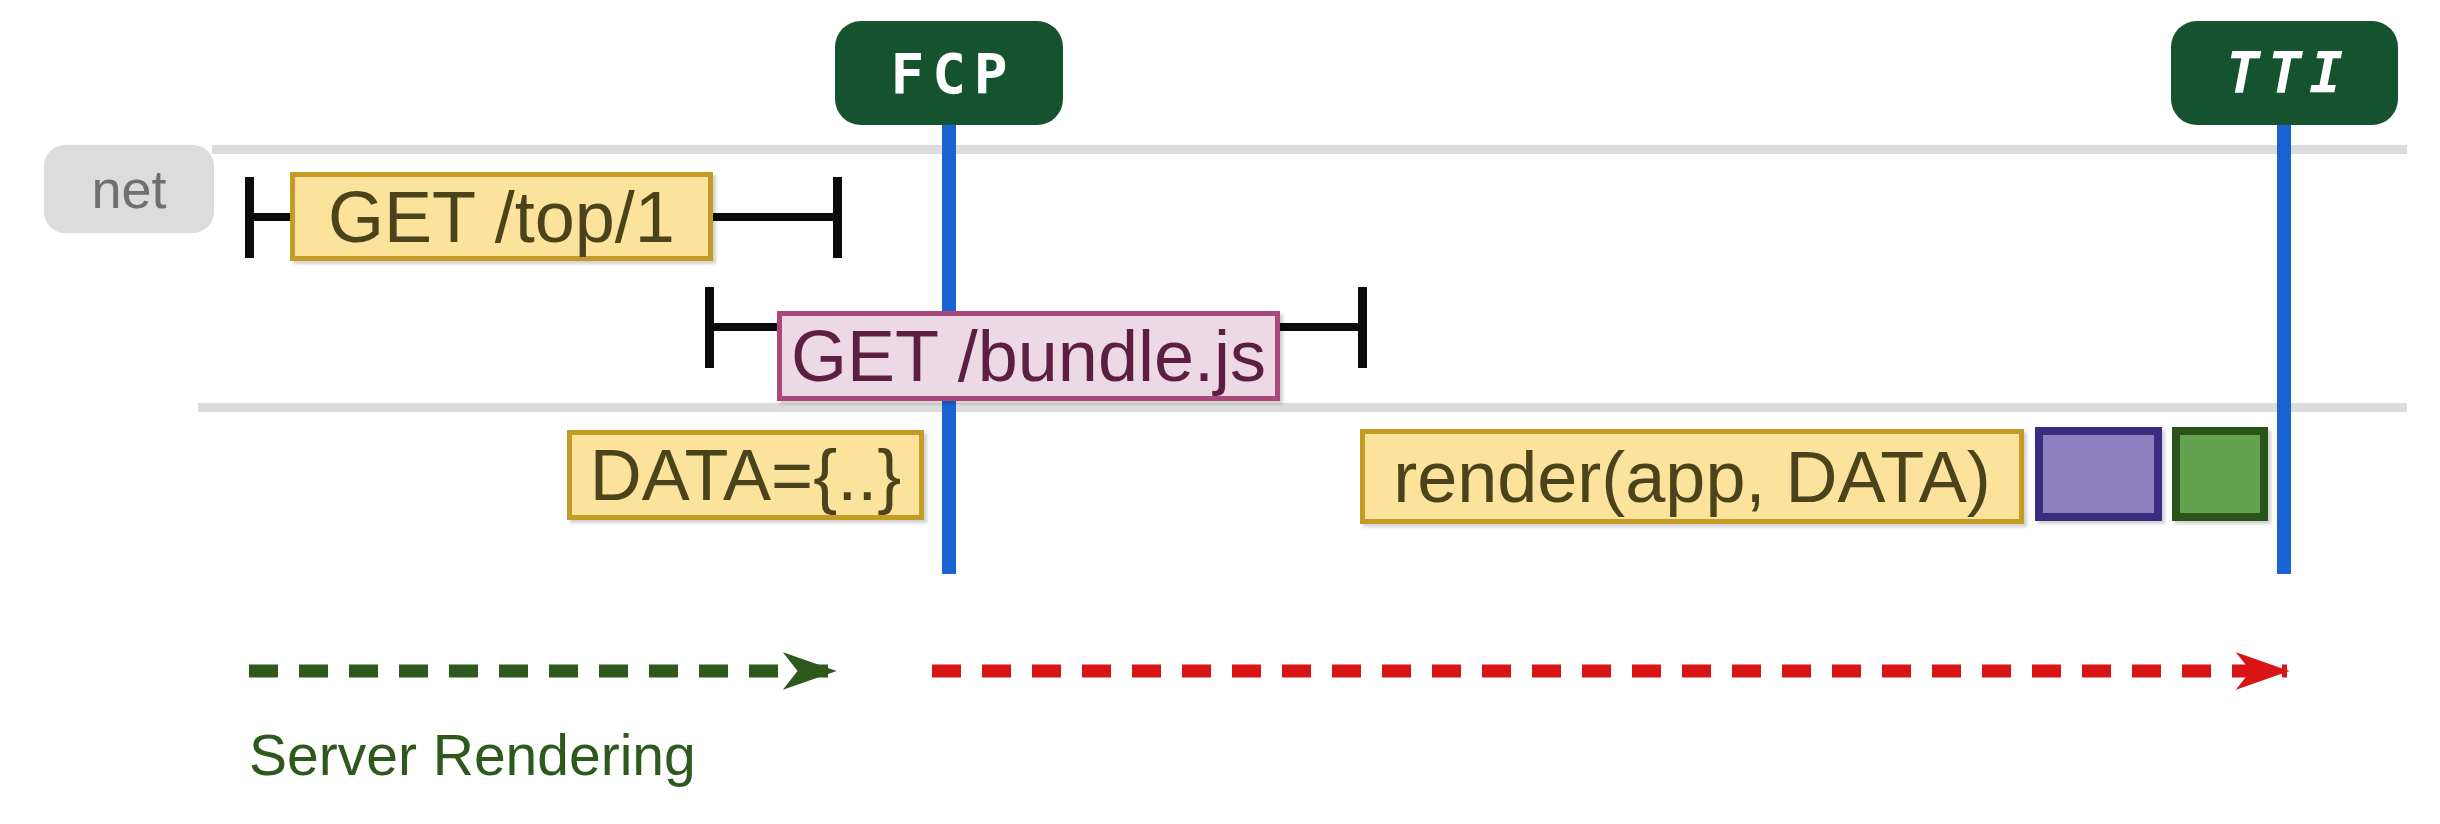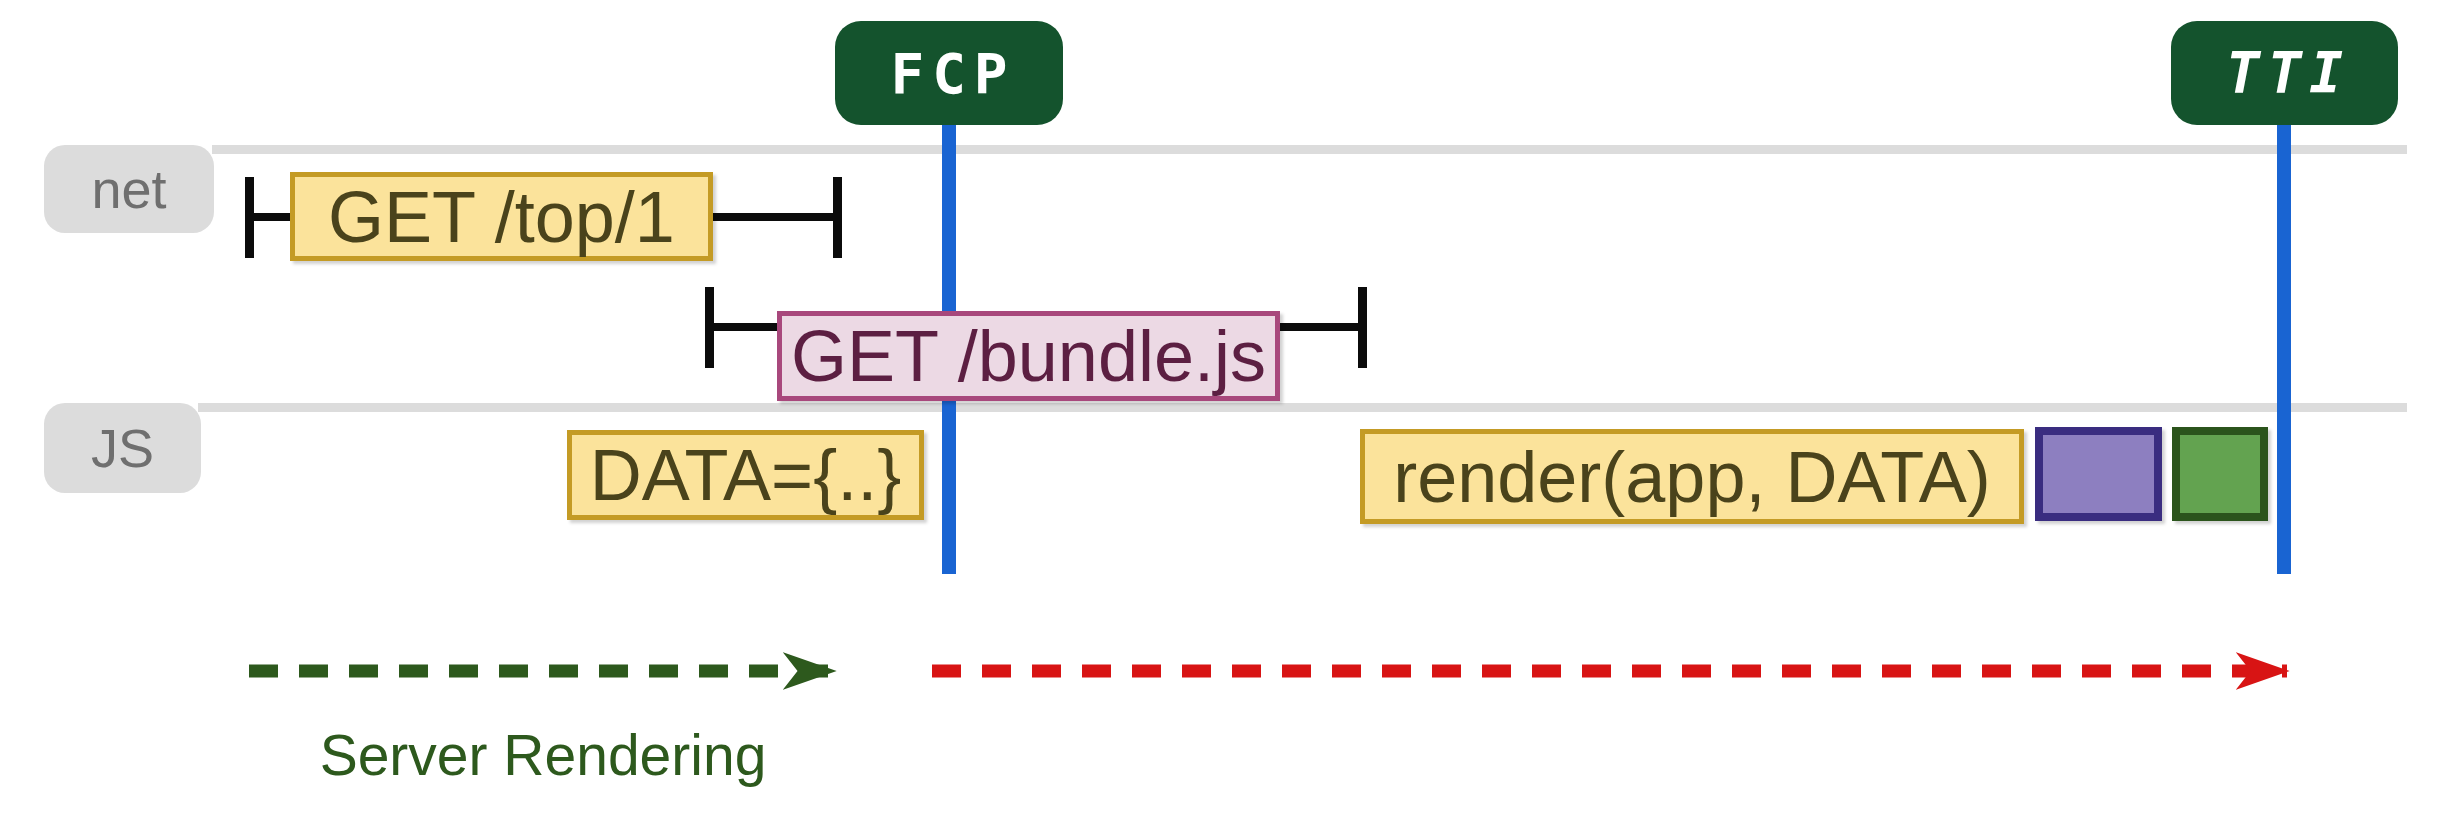--- a/index.html
+++ b/index.html
@@ -84,35 +84,34 @@
   }
   .box-green {
     left:2172px; top:427px; width:96px; height:94px;
     background:#63a350; border:8px solid #2b541c;
   }
 
   
   .arrows { position:absolute; left:0; top:0; pointer-events:none; }
   .phase-label {
     position:absolute; top:722px;
-    text-align:center; font-size:57px;
+    text-align:left; font-size:57px;
   }
   .server-label { left:249px; width:588px;  color:#2d591d; }
   .client-label { left:932px; width:1358px; color:#c9120f; }
 </style>
 </head>
 <body>
 
 <div class="stage">
 
   <div class="track-line net-line"></div>
   <div class="track-line js-line"></div>
 
   <div class="track-label net-label">net</div>
-  <div class="track-label js-label">JS</div>
 
   <div class="vline fcp-line"></div>
   <div class="vline tti-line"></div>
 
   <div class="wbar  w1-left-bar"></div>
   <div class="wconn w1-left-conn"></div>
   <div class="wconn w1-right-conn"></div>
   <div class="wbar  w1-right-bar"></div>
 
   <div class="wbar  w2-left-bar"></div>

